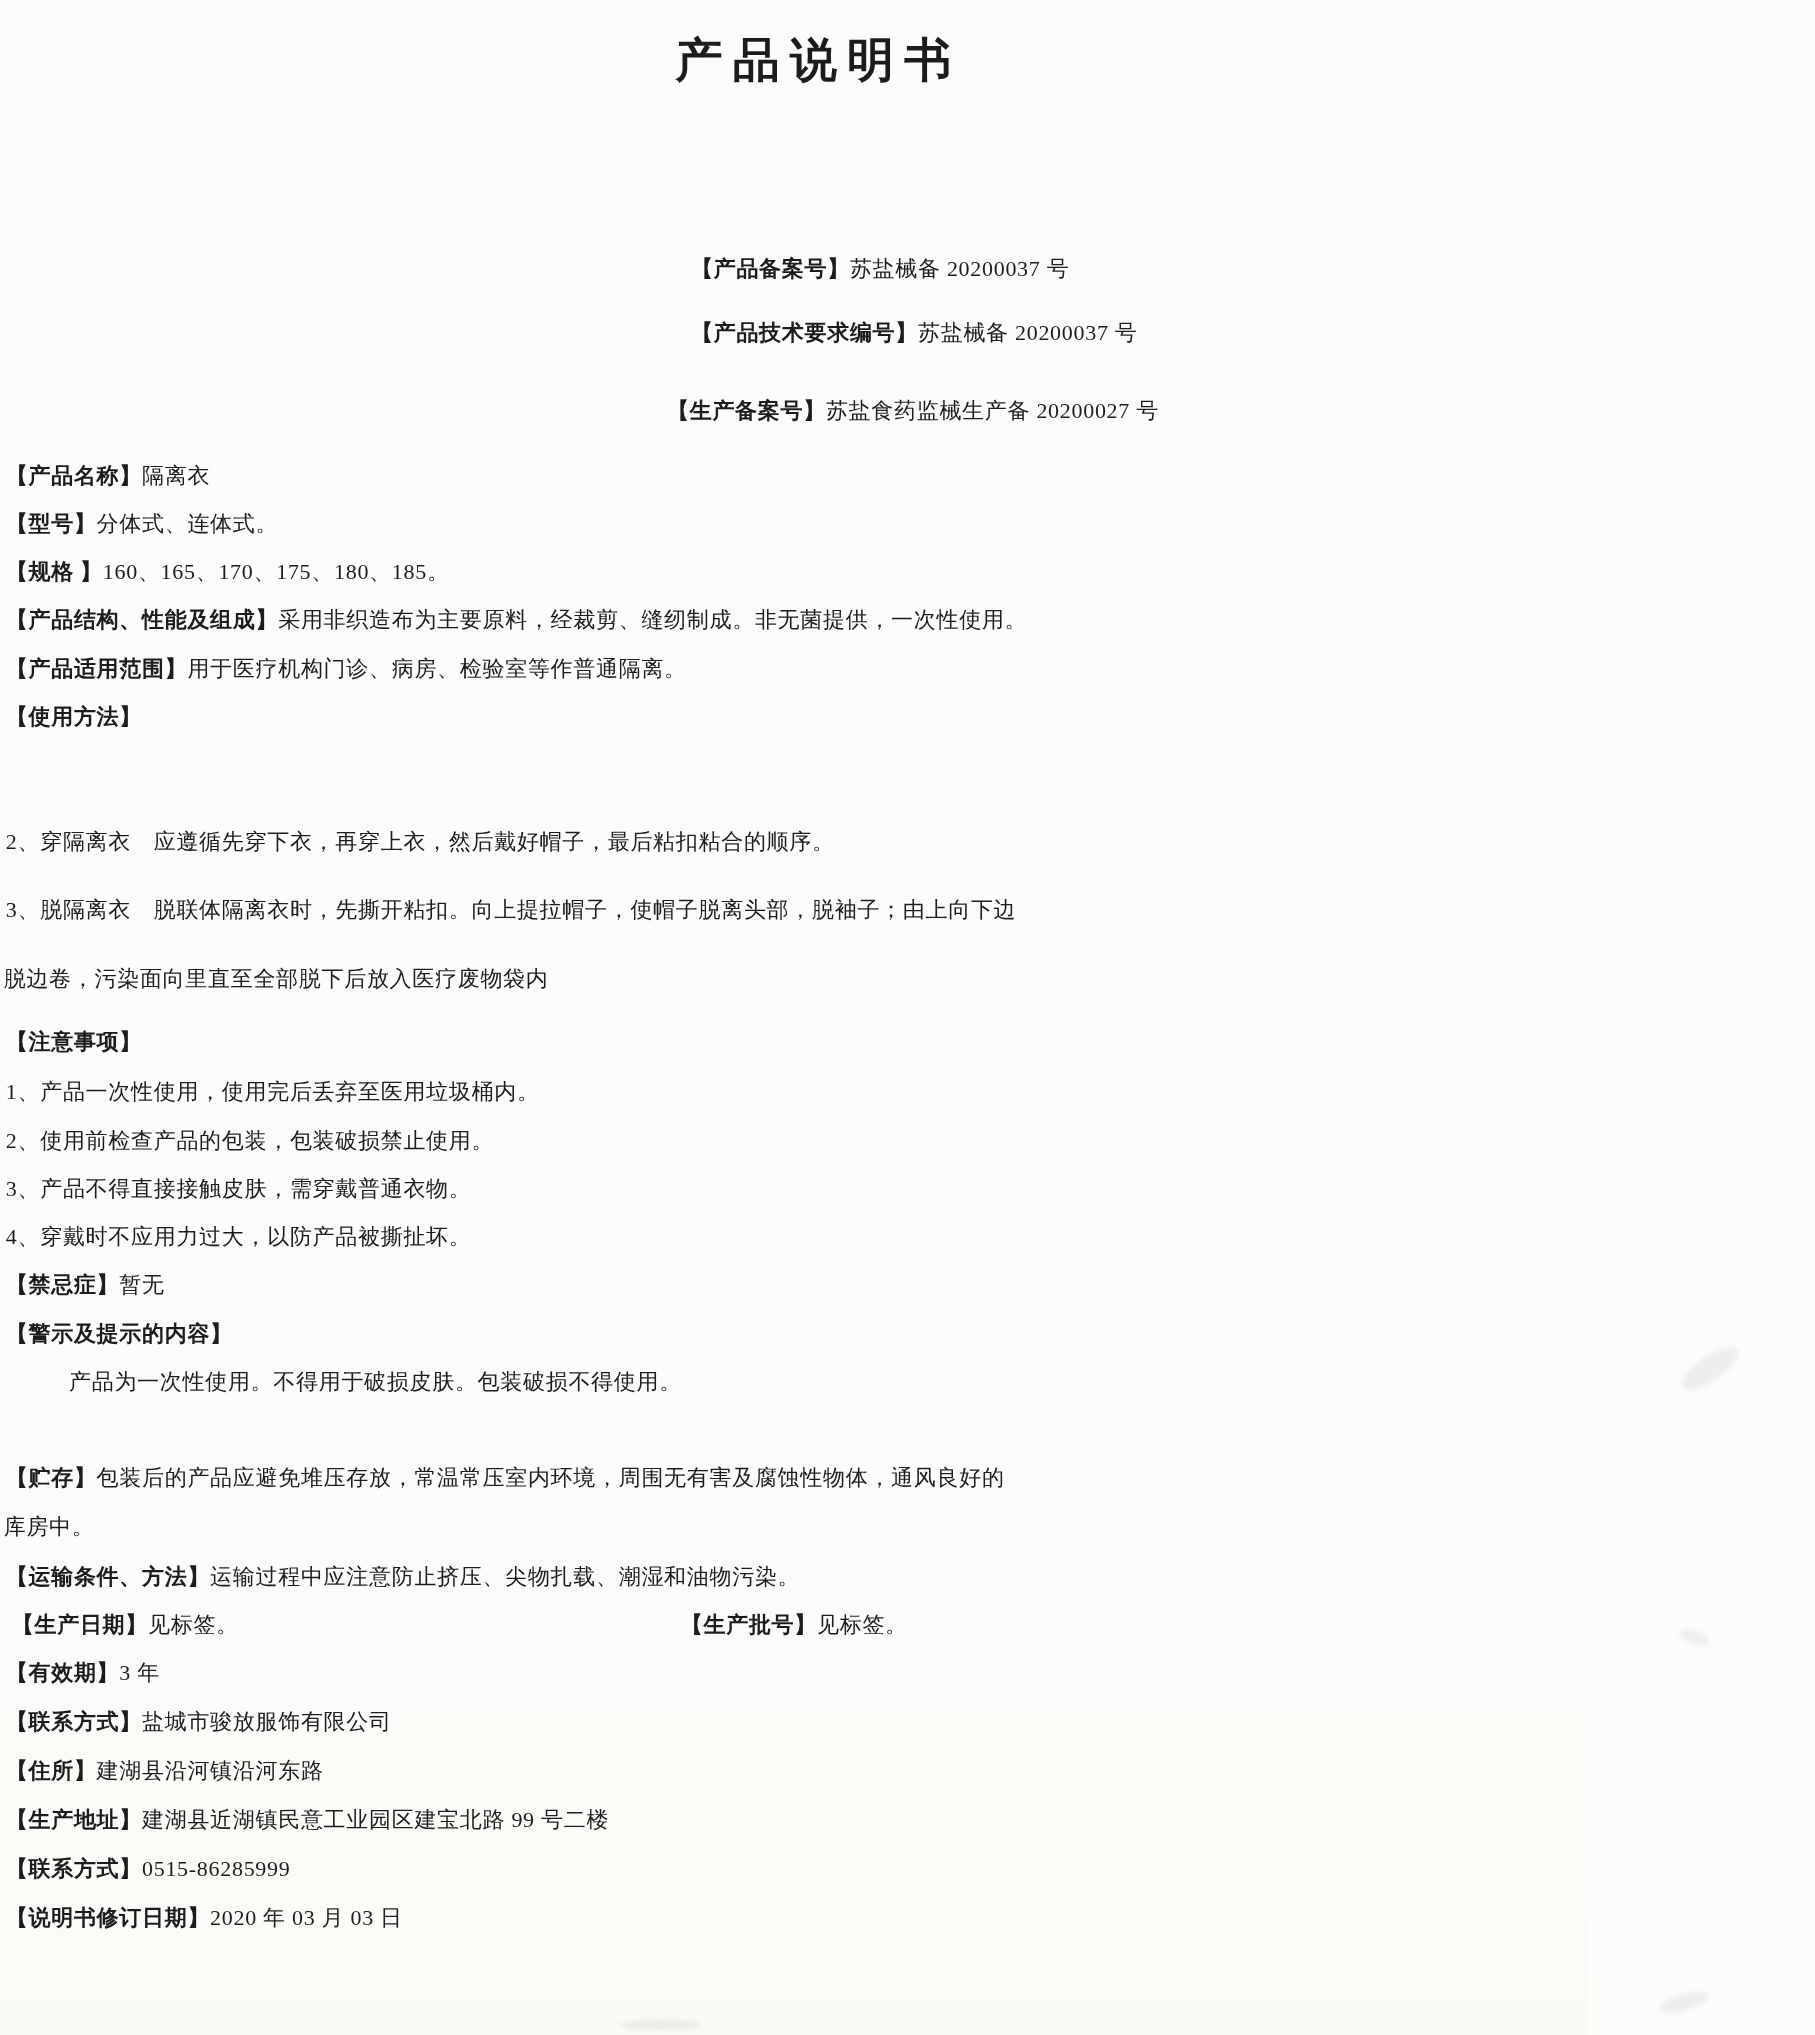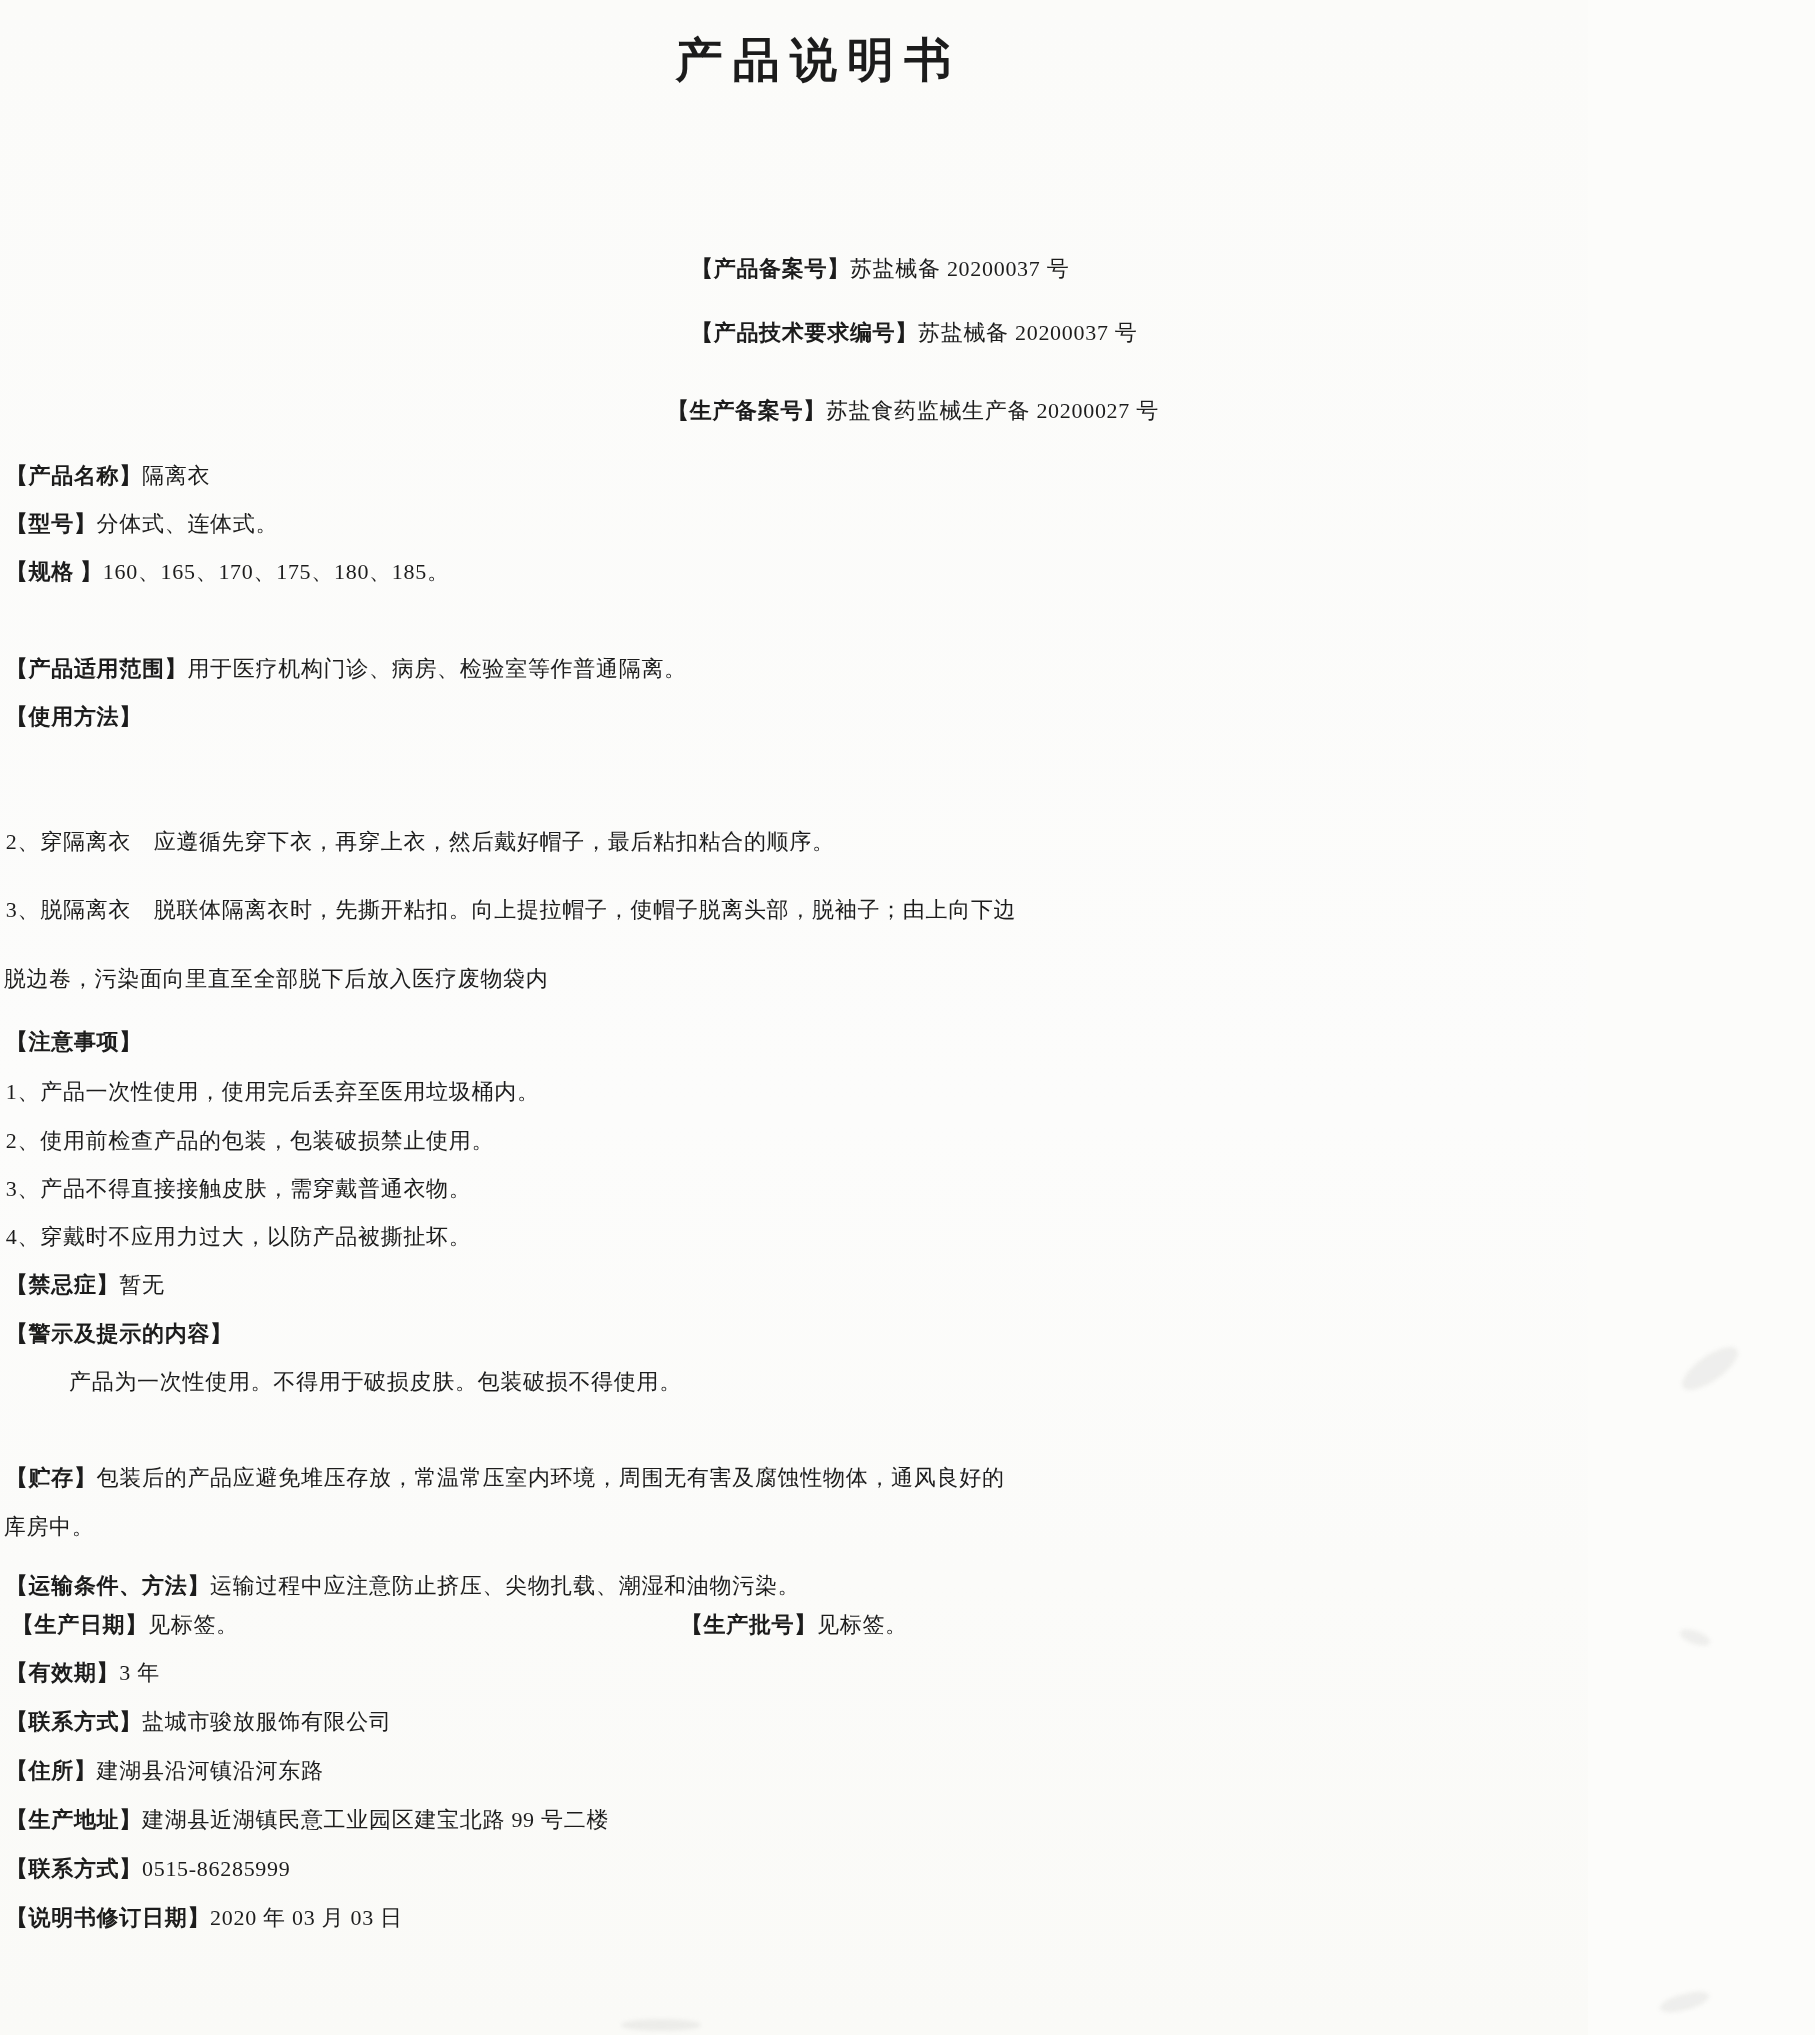--- a/index.html
+++ b/index.html
@@ -73,20 +73,23 @@
 
   <div class="ln" style="top:463px;">
     <span class="lbl">【产品名称】</span><span class="val">隔离衣</span>
   </div>
   <div class="ln" style="top:511px;">
     <span class="lbl">【型号】</span><span class="val">分体式、连体式。</span>
   </div>
   <div class="ln" style="top:559px;">
     <span class="lbl">【规格 】</span><span class="val">160、165、170、175、180、185。</span>
   </div>
+  <div class="ln" style="top:607px;">
+    <span class="lbl">【产品结构、性能及组成】</span><span class="val">采用非织造布为主要原料，经裁剪、缝纫制成。非无菌提供，一次性使用。</span>
+  </div>
   <div class="ln" style="top:656px;">
     <span class="lbl">【产品适用范围】</span><span class="val">用于医疗机构门诊、病房、检验室等作普通隔离。</span>
   </div>
   <div class="ln" style="top:704px;">
     <span class="lbl">【使用方法】</span>
   </div>
 
   <div class="ln" style="top:829px;">
     <span class="val">2、穿隔离衣　应遵循先穿下衣，再穿上衣，然后戴好帽子，最后粘扣粘合的顺序。</span>
   </div>
@@ -125,21 +128,21 @@
   </div>
 
 
   <div class="ln" style="top:1465px;">
     <span class="lbl">【贮存】</span><span class="val">包装后的产品应避免堆压存放，常温常压室内环境，周围无有害及腐蚀性物体，通风良好的</span>
   </div>
   <div class="ln" style="top:1514px; left:3.7px;">
     <span class="val">库房中。</span>
   </div>
 
-  <div class="ln" style="top:1564px;margin-top:9px;">
+  <div class="ln" style="top:1564px;">
     <span class="lbl">【运输条件、方法】</span><span class="val">运输过程中应注意防止挤压、尖物扎载、潮湿和油物污染。</span>
   </div>
 
   <div class="ln" style="top:1612px; width:1754px;margin-left:6px;">
     <span class="lbl">【生产日期】</span><span class="val">见标签。</span>
     <span class="abs-pair"><span class="lbl">【生产批号】</span><span class="val">见标签。</span></span>
   </div>
 
   <div class="ln" style="top:1660px;">
     <span class="lbl">【有效期】</span><span class="val">3 年</span>

